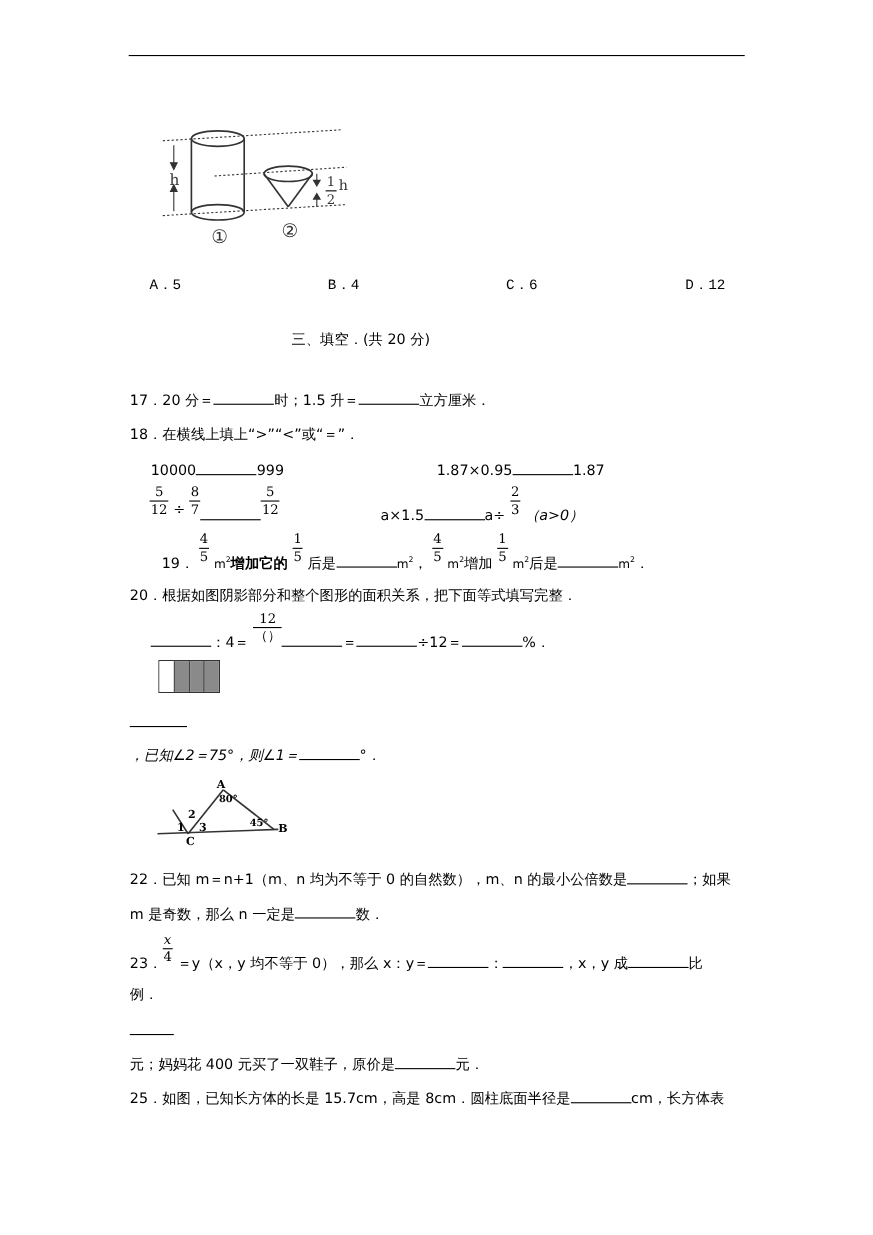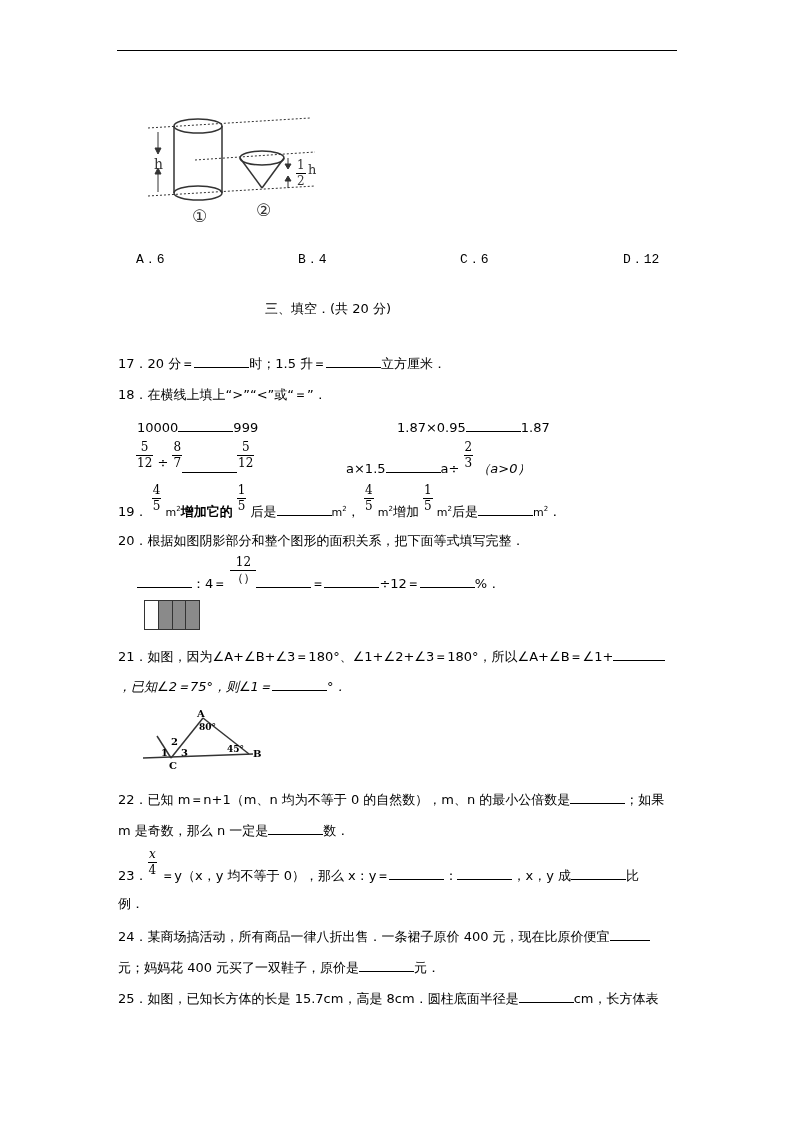--- a/index.html
+++ b/index.html
@@ -56,21 +56,21 @@
   <span class="abs" style="left:14px;top:48px;font-family:'DejaVu Serif',serif;font-size:14px;color:#333;">h</span>
   <span class="abs frac" style="left:156px;top:50px;color:#333;">
     <span class="num">1</span>
     <span class="den">2</span>
   </span>
   <span class="abs" style="left:168px;top:54px;font-family:'DejaVu Serif',serif;font-size:13px;color:#333;">h</span>
   <span class="abs" style="left:52px;top:98px;font-size:17px;color:#333;">①</span>
   <span class="abs" style="left:116px;top:92px;font-size:17px;color:#333;">②</span>
 </div>
 
-<span class="abs opt" style="left:136px;top:250px;">A．6</span>
+<span class="abs opt" style="left:136px;top:250px;">A．5</span>
 <span class="abs opt" style="left:298px;top:250px;">B．4</span>
 <span class="abs opt" style="left:460px;top:250px;">C．6</span>
 <span class="abs opt" style="left:623px;top:250px;">D．12</span>
 
 <table class="score-table">
   <tbody>
 </tbody>
   </table>
 <span class="abs" style="left:265px;top:300px;">三、填空．(共 20 分)</span>
 
@@ -90,21 +90,21 @@
   <span style="vertical-align:-8px;">÷</span>
   <span class="frac"><span class="num">8</span><span class="den">7</span></span><span class="blank b55" style="vertical-align:-14px;"></span><span class="frac"><span class="num">5</span><span class="den">12</span></span>
 </div>
 <div class="abs" style="left:346px;top:440px;">
   <span style="vertical-align:-14px;">a×1.5</span><span class="blank b55" style="vertical-align:-14px;"></span><span style="vertical-align:-14px;">a÷</span>
   <span class="frac"><span class="num">2</span><span class="den">3</span></span>
   <span style="vertical-align:-14px;font-style:italic;">（a&gt;0）</span>
 </div>
 
 <div class="abs" style="left:118px;top:483px;">
-  <span style="vertical-align:-14px;">19．</span>
+  <span style="vertical-align:-14px;margin-left:29px;">19．</span>
   <span class="frac"><span class="num">4</span><span class="den">5</span></span>
   <span style="vertical-align:-14px;font-size:11px;"><span>m</span><span class="sup">2</span></span><span style="vertical-align:-14px;font-weight:bold;">增加它的</span>
   <span class="frac"><span class="num">1</span><span class="den">5</span></span>
   <span style="vertical-align:-14px;">后是</span><span class="blank b55" style="vertical-align:-14px;"></span><span style="vertical-align:-14px;font-size:11px;"><span>m</span><span class="sup">2</span></span><span style="vertical-align:-14px;">，</span>
   <span class="frac"><span class="num">4</span><span class="den">5</span></span>
   <span style="vertical-align:-14px;font-size:11px;"><span>m</span><span class="sup">2</span></span><span style="vertical-align:-14px;">增加</span>
   <span class="frac"><span class="num">1</span><span class="den">5</span></span>
   <span style="vertical-align:-14px;font-size:11px;"><span>m</span><span class="sup">2</span></span><span style="vertical-align:-14px;">后是</span><span class="blank b55" style="vertical-align:-14px;"></span><span style="vertical-align:-14px;font-size:11px;"><span>m</span><span class="sup">2</span></span><span style="vertical-align:-14px;">．</span>
 </div>
 
@@ -114,21 +114,21 @@
   <span class="frac"><span class="num">12</span><span class="den">（）</span></span><span class="blank b55" style="vertical-align:-14px;"></span><span style="vertical-align:-14px;">＝</span><span class="blank b55" style="vertical-align:-14px;"></span><span style="vertical-align:-14px;">÷12＝</span><span class="blank b55" style="vertical-align:-14px;"></span><span style="vertical-align:-14px;">%．</span>
 </div>
 <div class="abs" style="left:144px;top:600px;width:54px;height:28px;border:1.5px solid #333;display:flex;">
   <div style="flex:1;background:#fff;border-right:1.5px solid #333;"></div>
   <div style="flex:1;background:#8a8a8a;border-right:1.5px solid #333;"></div>
   <div style="flex:1;background:#8a8a8a;border-right:1.5px solid #333;"></div>
   <div style="flex:1;background:#8a8a8a;"></div>
 </div>
 
 <div class="abs" style="left:118px;top:648px;">
-  <span>21．如图，因为∠A+∠B+∠3＝180°、∠1+∠2+∠3＝180°，所以∠A+∠B＝∠1+</span><span class="blank" style="width:52px;"></span>
+  <span class="blank" style="width:52px;"></span>
 </div>
 <div class="abs" style="left:118px;top:678px;font-style:italic;">
   <span>，已知∠2＝75°，则∠1＝</span><span class="blank b55"></span><span>°．</span>
 </div>
 <div class="abs" style="left:143px;top:708px;">
   <svg width="120" height="68" viewBox="0 0 120 68">
     <g stroke="#333" fill="none" stroke-width="1.5">
       <line x1="0" y1="50" x2="110" y2="46"></line>
       <line x1="28" y1="50" x2="60" y2="10"></line>
       <line x1="60" y1="10" x2="106" y2="46"></line>
@@ -152,21 +152,21 @@
   <span>m 是奇数，那么 n 一定是</span><span class="blank b55"></span><span>数．</span>
 </div>
 
 <div class="abs" style="left:118px;top:847px;">
   <span style="vertical-align:-14px;">23．</span><span class="frac"><span class="num" style="font-style:italic;">x</span><span class="den">4</span></span>
   <span style="vertical-align:-14px;">＝y（x，y 均不等于 0），那么 x：y＝</span><span class="blank b55" style="vertical-align:-14px;"></span><span style="vertical-align:-14px;">：</span><span class="blank b55" style="vertical-align:-14px;"></span><span style="vertical-align:-14px;">，x，y 成</span><span class="blank b55" style="vertical-align:-14px;"></span><span style="vertical-align:-14px;">比</span>
 </div>
 <span class="abs" style="left:118px;top:895px;">例．</span>
 
 <div class="abs" style="left:118px;top:928px;">
-  <span>24．某商场搞活动，所有商品一律八折出售．一条裙子原价 400 元，现在比原价便宜</span><span class="blank b40"></span>
+  <span class="blank b40"></span>
 </div>
 <div class="abs" style="left:118px;top:959px;text-align:center;">
   <span>元；妈妈花 400 元买了一双鞋子，原价是</span><span class="blank b55"></span><span>元．</span>
 </div>
 
 <div class="abs" style="left:118px;top:990px;">
   <span>25．如图，已知长方体的长是 15.7cm，高是 8cm．圆柱底面半径是</span><span class="blank b55"></span><span>cm，长方体表</span>
 </div>
 
 </body></html>

